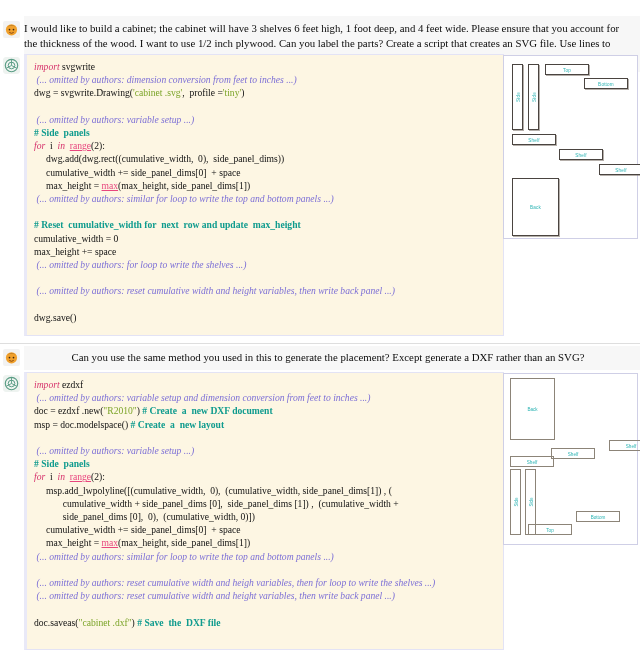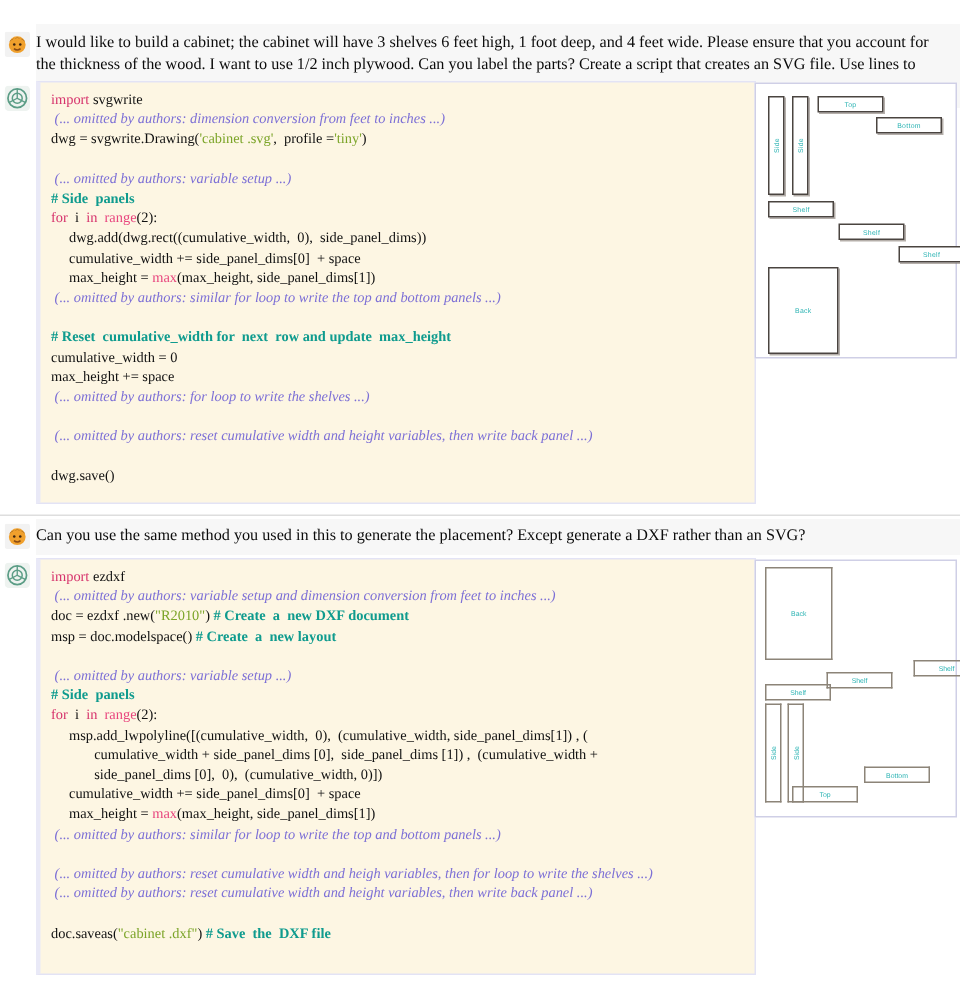--- a/index.html
+++ b/index.html
@@ -58,22 +58,22 @@
     font-family: "Liberation Serif", serif;
     font-size: 9.6px;
     line-height: 13.2px;
     color: #111111;
     white-space: pre-wrap;
     overflow: hidden;
   }
   .code-card .ln { display: block; min-height: 13.2px; }
   .code-card .ln.blank { min-height: 13.2px; }
 
-  .kw     { color: #d6336c; }          
-  .fn     { color: #e8457e; }          
+  .kw     { color: #d6336c; font-style: italic; }          
+  .fn     { color: #e8457e; text-decoration: underline; }          
   .str    { color: #7ba428; }          
   .cmt    { color: #0f9b8e; font-weight: bold; }          
   .omit   { color: #7c6fd6; font-style: italic; }
   .plain  { color: #111111; }
 
   
   .figure {
     position: absolute;
     background: #ffffff;
     border: 1px solid #cfcfe6;
@@ -188,21 +188,21 @@
       <div class="avatar" style="margin-top:3px;">
         <svg viewBox="0 0 17 17">
           <rect width="17" height="17" fill="#f2f2f2"></rect>
           <circle cx="8.5" cy="8.8" r="5.6" fill="#f0a02c"></circle>
           <path d="M3 7.2 Q8.5 1.2 14 7.2 Q12 4.4 8.5 4.4 Q5 4.4 3 7.2 Z" fill="#4a2a13"></path>
           <circle cx="6.5" cy="8.6" r=".85" fill="#3b2310"></circle>
           <circle cx="10.5" cy="8.6" r=".85" fill="#3b2310"></circle>
           <path d="M6.3 11.4 Q8.5 13.2 10.7 11.4" stroke="#8a4b14" stroke-width="1" fill="none"></path>
         </svg>
       </div>
-      <div class="user-bubble" style="padding-top:4px;">Can you use the same method you used in this to generate the placement? Except generate a DXF rather than an SVG?</div>
+      <div class="user-bubble" style="padding-top:4px;text-align:center;">Can you use the same method you used in this to generate the placement? Except generate a DXF rather than an SVG?</div>
     </div>
   </div>
 
   <div class="turn" style="top:372px;height:282px;">
     <div class="assistant-row">
       <div class="avatar" style="margin-top:3px;">
         <svg viewBox="0 0 17 17">
           <rect width="17" height="17" rx="3" fill="#eef3f0"></rect>
           <circle cx="8.5" cy="8.5" r="6.2" fill="none" stroke="#5b9d86" stroke-width="1.15"></circle>
           <circle cx="8.5" cy="8.5" r="3.3" fill="none" stroke="#5b9d86" stroke-width="1"></circle>

